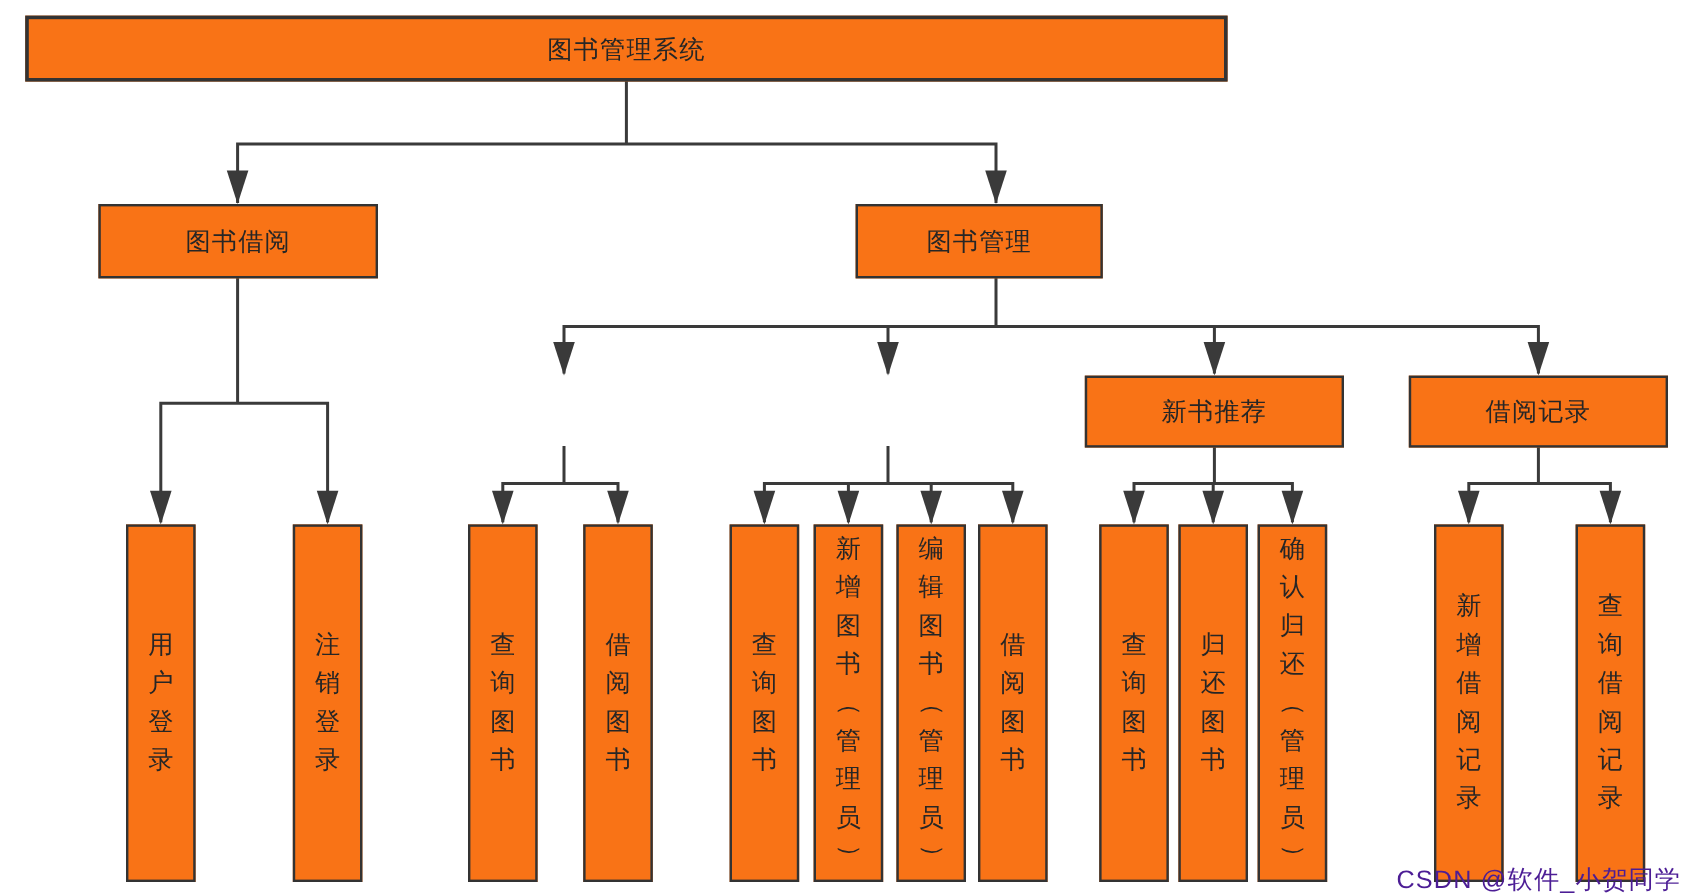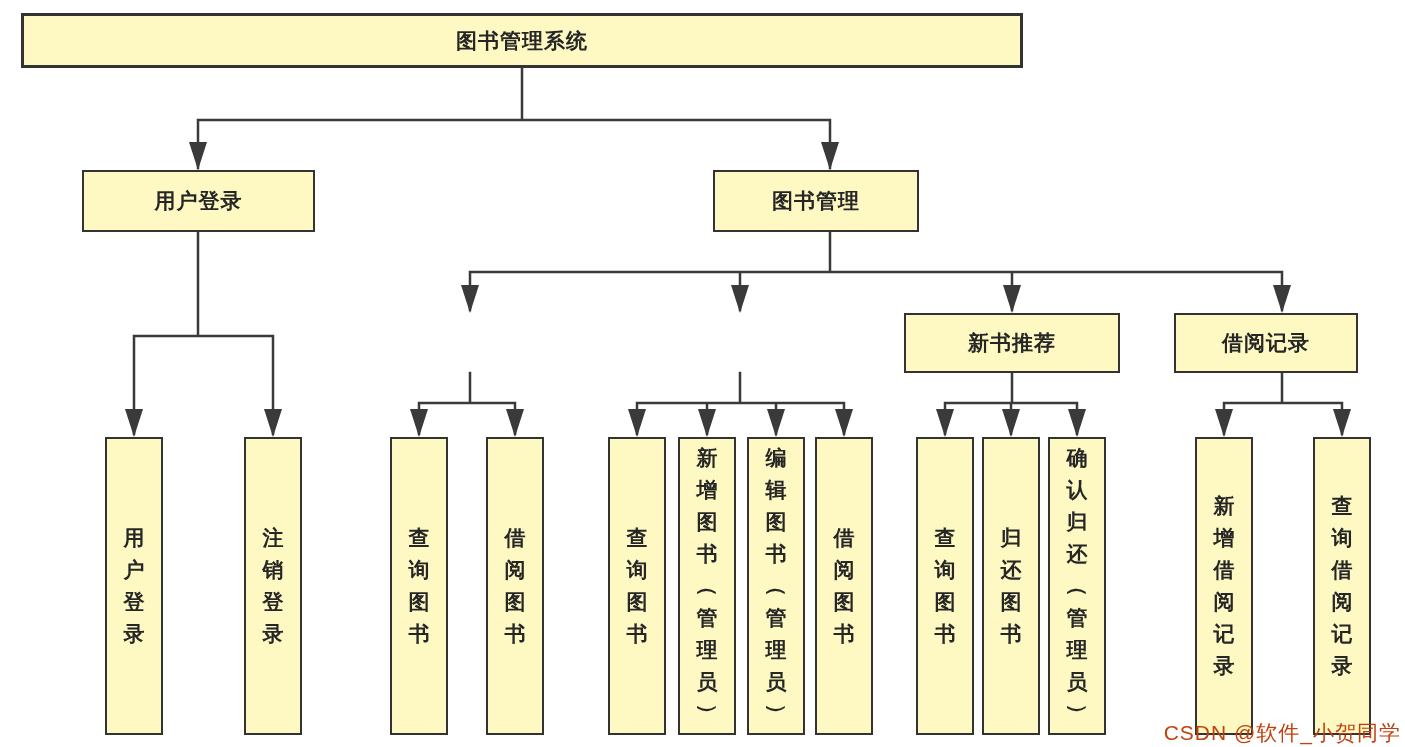--- a/index.html
+++ b/index.html
@@ -3,29 +3,29 @@
 <meta charset="utf-8">
 <style>
   html,body{margin:0;padding:0;background:#ffffff;}
   body{width:1405px;height:747px;overflow:hidden;
        font-family:"Liberation Sans","DejaVu Sans",sans-serif;}
   .stage{position:relative;width:1405px;height:747px;background:#ffffff;}
   svg.wires{position:absolute;left:0;top:0;}
   .wire{stroke:#3a3a3a;stroke-width:2.5;fill:none;stroke-linecap:square;}
   .arrows polygon{fill:#3a3a3a;}
   .box{position:absolute;box-sizing:border-box;border:2.5px solid #333333;
-       background:#fef9c3;color:#262626;display:flex;align-items:center;
-       justify-content:center;font-weight:bold;}
+       background:#f97316;color:#262626;display:flex;align-items:center;
+       justify-content:center;}
   .root-box{border-width:3px;}
   .h-box{font-size:21px;letter-spacing:1px;white-space:nowrap;}
   .v-box{flex-direction:column;font-size:21px;}
   .v-ch{display:block;line-height:32px;height:32px;text-align:center;}
   .v-ch.rot{transform:rotate(90deg);}
   .watermark{position:absolute;top:719px;right:4px;font-size:21px;
-       color:#c2410c;letter-spacing:1px;white-space:nowrap;}
+       color:#4c1d95;letter-spacing:1px;white-space:nowrap;}
 </style>
 </head>
 <body>
 
 <div class="stage">
 
   <svg class="wires" width="1405" height="747">
     <path class="wire" d="
       M522 68 V120 M198 120 H830 M198 120 V168 M830 120 V168
       M198 232 V336 M134 336 H273 M134 336 V434 M273 336 V434
@@ -55,30 +55,30 @@
       <polygon points="1215,409 1233,409 1224,437"></polygon>
       <polygon points="1333,409 1351,409 1342,437"></polygon>
     </g>
   </svg>
 
   <div class="box h-box root-box" style="left:21px;top:13px;width:1002px;height:55px">
     <span>图书管理系统</span>
   </div>
 
   <div class="box h-box" style="left:82px;top:170px;width:233px;height:62px">
-    <span>用户登录</span>
+    <span>图书借阅</span>
   </div>
   <div class="box h-box" style="left:713px;top:170px;width:206px;height:62px">
     <span>图书管理</span>
   </div>
 
   <div class="box h-box" style="left:904px;top:313px;width:216px;height:60px">
     <span>新书推荐</span>
   </div>
-  <div class="box h-box" style="left:1174px;top:313px;width:184px;height:60px">
+  <div class="box h-box" style="left:1174px;top:313px;width:216px;height:60px">
     <span>借阅记录</span>
   </div>
 
   <div class="box v-box v-text" style="left:105px;top:437px;width:58px;height:298px">
       <span class="v-ch">用</span>
       <span class="v-ch">户</span>
       <span class="v-ch">登</span>
       <span class="v-ch">录</span>
     </div>
   <div class="box v-box v-text" style="left:244px;top:437px;width:58px;height:298px">

